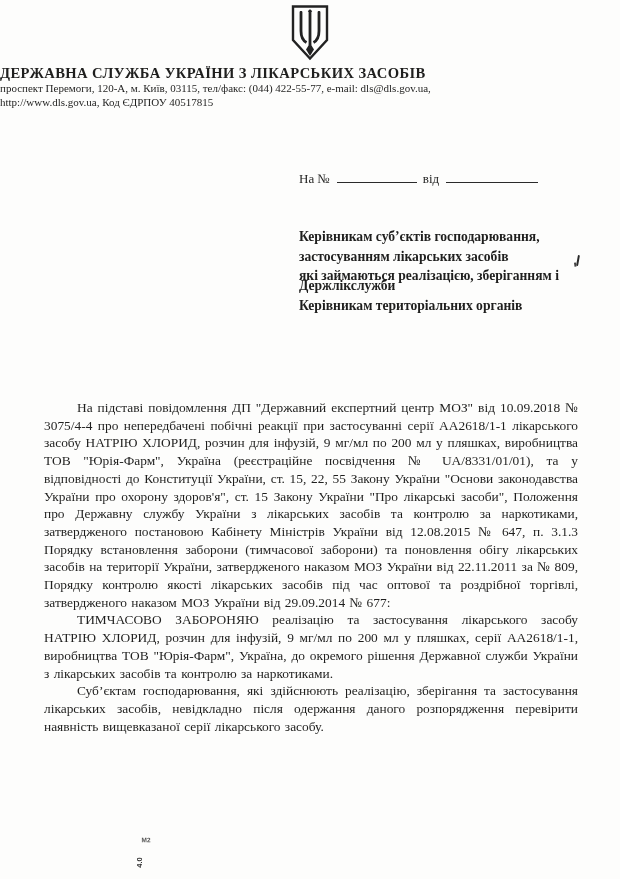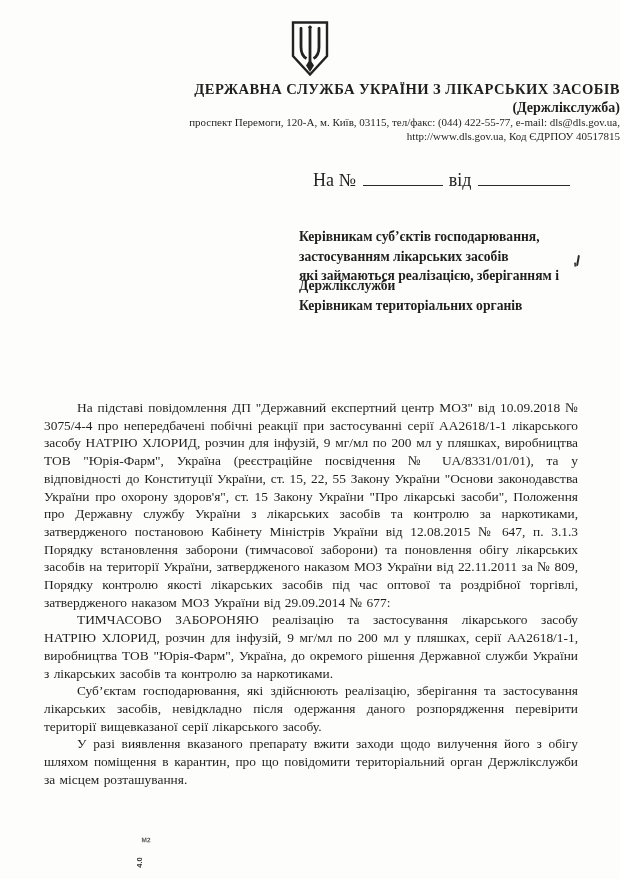--- a/index.html
+++ b/index.html
@@ -2,28 +2,28 @@
 <html><head>
 <meta charset="utf-8">
 <style>
   html,body{margin:0;padding:0;background:#e9e9e9;}
   .page{
     position:relative;width:620px;height:879px;background:#fdfdfc;
     font-family:"Liberation Serif","DejaVu Serif",serif;color:#1f1f1e;
     overflow:hidden;margin:0 auto;
   }
   
-  .letterhead{position:absolute;top:16px;left:0;right:0;text-align:right;padding-top:4px;}
+  .letterhead{position:absolute;top:0;left:0;right:0;text-align:left;padding-top:4px;}
   .emblem{display:block;margin:0 auto 3px auto;}
   .org1,.org2{font-weight:bold;font-size:14.6px;line-height:17px;letter-spacing:.4px;}
   .org-short{font-weight:bold;font-size:14px;line-height:17px;margin-top:1px;}
   .addr{font-size:11px;line-height:13.5px;}
   .u{}
   
-  .refline{position:absolute;top:170px;left:299px;font-size:18px;white-space:nowrap;margin-left:14px;}
+  .refline{position:absolute;top:170px;left:299px;font-size:13px;white-space:nowrap;}
   .blank{display:inline-block;border-bottom:1px solid #2a2a2a;height:12px;vertical-align:baseline;}
   .blank1{width:80px;margin:0 6px 0 7px;}
   .blank2{width:92px;margin-left:7px;}
   
   .recipients{position:absolute;left:299px;width:292px;font-weight:bold;font-size:13.6px;line-height:19.5px;}
   .r1{top:203px;margin-top:24px;}
   .r2{top:276px;}
   
   .stray{position:absolute;left:577px;top:255px;width:2px;height:11px;background:#2a2a2a;transform:rotate(10deg);border-radius:1px;}
   .stray:after{content:"";position:absolute;left:-2px;top:8px;width:2px;height:4px;background:#444;transform:rotate(-18deg);}
@@ -56,21 +56,20 @@
       <path d="M7 2.5 H41 V36 L24 54.5 L7 36 Z" fill="none" stroke="#222" stroke-width="2.4"></path>
       <path d="M15 9 L13.5 7 L16.5 7 Z" fill="#222"></path>
       <path d="M33 9 L31.5 7 L34.5 7 Z" fill="#222"></path>
       <path d="M15 8 V27 Q15 35.5 20.5 38.5" fill="none" stroke="#222" stroke-width="2.8"></path>
       <path d="M33 8 V27 Q33 35.5 27.5 38.5" fill="none" stroke="#222" stroke-width="2.8"></path>
       <path d="M24 6 V41" fill="none" stroke="#222" stroke-width="2.8"></path>
       <path d="M24 5 L21.8 8 H26.2 Z" fill="#222"></path>
       <path d="M24 39 L20 45.5 L24 52 L28 45.5 Z" fill="#222"></path>
     </svg>
     <div class="org1">ДЕРЖАВНА СЛУЖБА УКРАЇНИ З ЛІКАРСЬКИХ ЗАСОБІВ</div>
-    <div class="org-short">(Держлікслужба)</div>
     <div class="addr"><span>проспект Перемоги, 120-А, м. Київ, 03115, тел/факс: (044) 422-55-77, e-mail: </span><span class="u">dls@dls.gov.ua</span><span>,</span></div>
     <div class="addr"><span class="u">http://www.dls.gov.ua</span><span>, Код ЄДРПОУ 40517815</span></div>
   </div>
 
   <div class="refline">
     <span>На №</span><span class="blank blank1"></span><span>від</span><span class="blank blank2"></span>
   </div>
 
   <div class="recipients r1">
     <div>Керівникам суб’єктів господарювання,</div>
@@ -81,22 +80,21 @@
     <div>Держлікслужби</div>
     <div>Керівникам територіальних органів</div>
   </div>
 
   <div class="stray"></div>
 
 
   <div class="docbody">
     <p>На підставі повідомлення ДП "Державний експертний центр МОЗ" від 10.09.2018 № 3075/4-4 про непередбачені побічні реакції при застосуванні серії АА2618/1-1 лікарського засобу НАТРІЮ ХЛОРИД, розчин для інфузій, 9 мг/мл по 200 мл у пляшках, виробництва ТОВ "Юрія-Фарм", Україна (реєстраційне посвідчення № UA/8331/01/01), та у відповідності до Конституції України, ст. 15, 22, 55 Закону України "Основи законодавства України про охорону здоров'я", ст. 15 Закону України "Про лікарські засоби", Положення про Державну службу України з лікарських засобів та контролю за наркотиками, затвердженого постановою Кабінету Міністрів України від 12.08.2015 № 647, п. 3.1.3 Порядку встановлення заборони (тимчасової заборони) та поновлення обігу лікарських засобів на території України, затвердженого наказом МОЗ України від 22.11.2011 за № 809, Порядку контролю якості лікарських засобів під час оптової та роздрібної торгівлі, затвердженого наказом МОЗ України від 29.09.2014 № 677:</p>
     <p>ТИМЧАСОВО ЗАБОРОНЯЮ реалізацію та застосування лікарського засобу НАТРІЮ ХЛОРИД, розчин для інфузій, 9 мг/мл по 200 мл у пляшках, серії АА2618/1-1, виробництва ТОВ "Юрія-Фарм", Україна, до окремого рішення Державної служби України з лікарських засобів та контролю за наркотиками.</p>
-    <p>Суб’єктам господарювання, які здійснюють реалізацію, зберігання та застосування лікарських засобів, невідкладно після одержання даного розпорядження перевірити території вищевказаної серії лікарського засобу.</p>
-    <p>У разі виявлення вказаного препарату вжити заходи щодо вилучення його з обігу шляхом поміщення в карантин, про що повідомити територіальний орган Держлікслужби за місцем розташування.</p>
+    <p>Суб’єктам господарювання, які здійснюють реалізацію, зберігання та застосування лікарських засобів, невідкладно після одержання даного розпорядження перевірити наявність вищевказаної серії лікарського засобу.</p>
   </div>
 
   <div class="stamp">
     <div class="stamp-row1">
       <span class="m2">М2</span>
       <span class="stamp-org">Держлікслужба</span>
     </div>
     <div class="stamp-number">№8173-1.1/4.0/17-18 від 19.09.2018</div>
     <div class="barcode" id="barcode">
         <div class="bar" style="width: 3.8961%;"></div>

